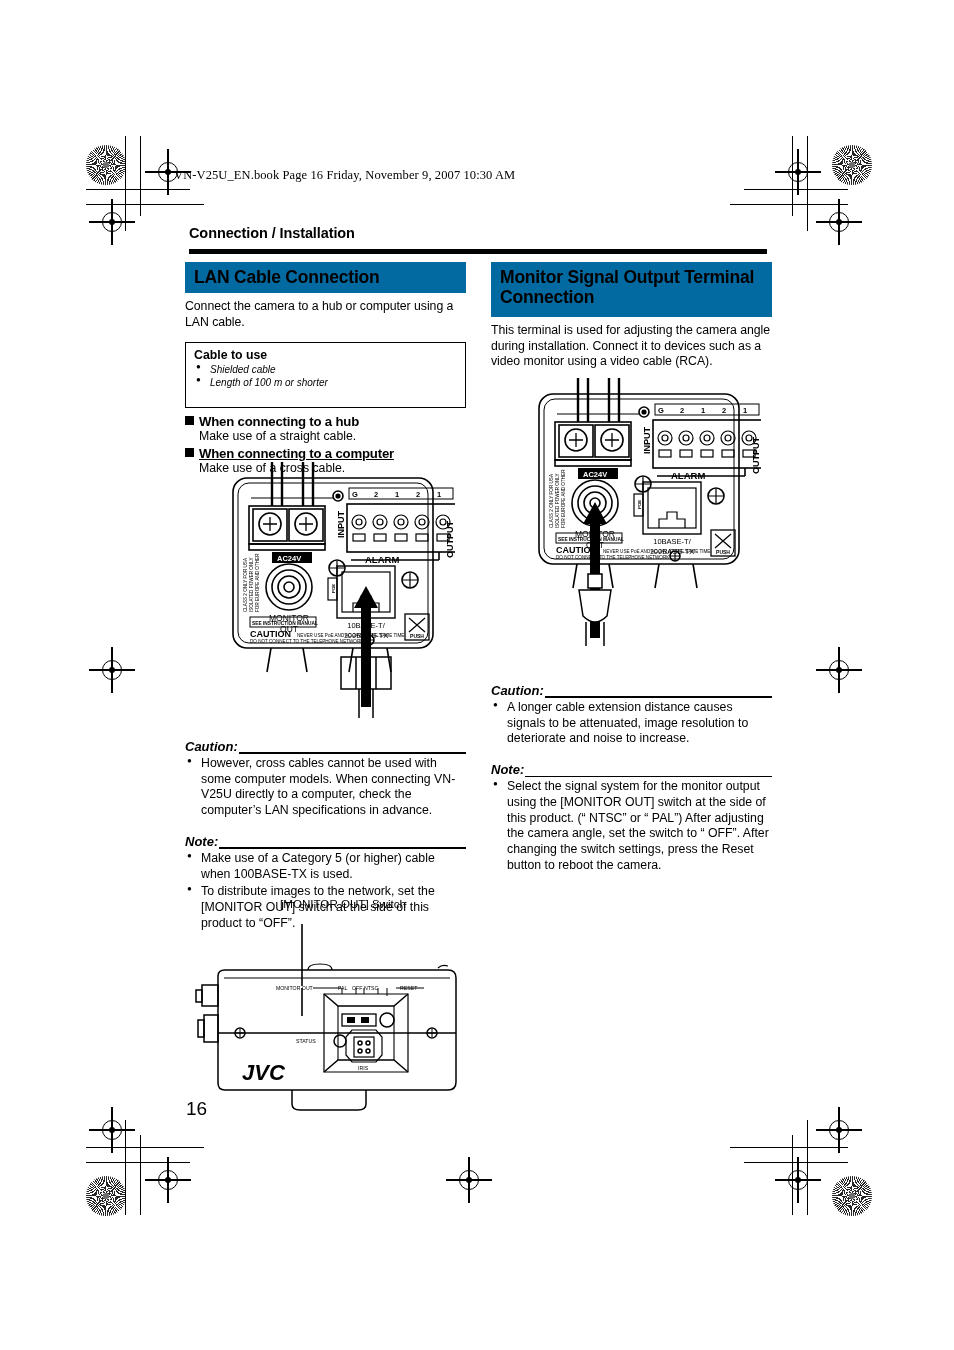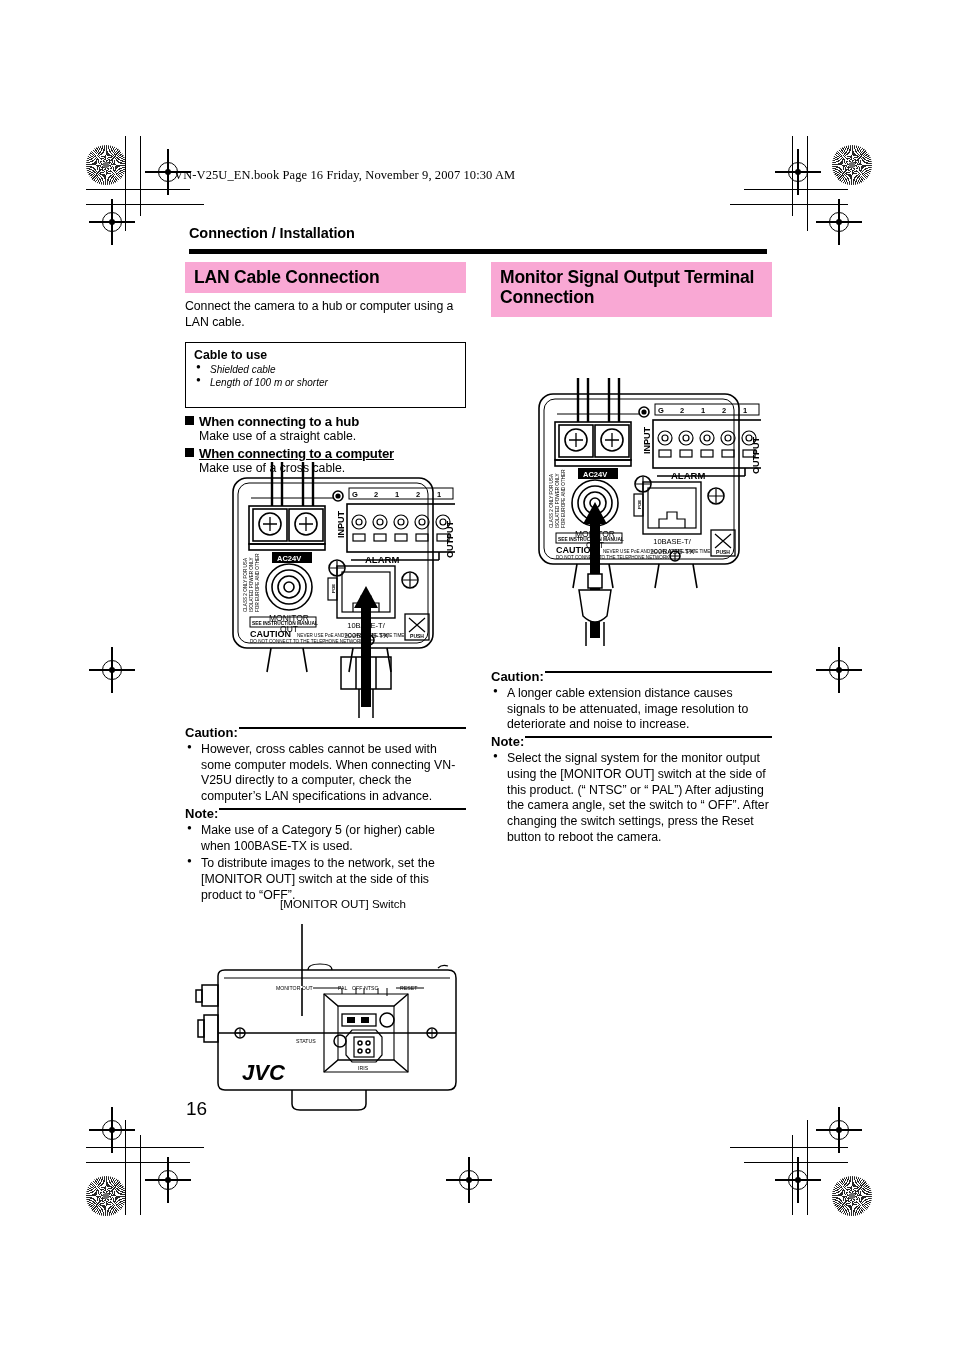--- a/index.html
+++ b/index.html
@@ -31,37 +31,37 @@
 
   .sectitle{position:absolute;left:189px;top:225px;font-size:14.5px;font-weight:bold;
      letter-spacing:-.1px;text-align:right;}
   .headrule{position:absolute;left:189px;top:249px;width:578px;height:5px;background:#000;}
 
   
   .col{position:absolute;top:262px;width:281px;}
   .col.left{left:185px;}
   .col.right{left:491px;}
 
-  .banner{background:#f9a8d4;padding:5px 9px 6px 9px;font-size:17.5px;font-weight:bold;
+  .banner{background:#0369a1;padding:5px 9px 6px 9px;font-size:17.5px;font-weight:bold;
      line-height:1.17;letter-spacing:-.2px;}
   .banner.two{min-height:44px;}
 
   p.body{font-size:12.3px;line-height:1.28;margin:6px 0 0 0;letter-spacing:-.05px;}
 
   .cablebox{border:1.3px solid #000;padding:5px 8px 18px 8px;margin-top:11px;}
   .cablebox .t{font-size:12.3px;font-weight:bold;margin-bottom:1px;}
   .bl{font-size:10px;line-height:1.3;padding-left:16px;position:relative;font-style:italic;}
   .bl:before{content:"\25CF";position:absolute;left:2px;top:-1px;font-size:8px;}
 
   .sqhead{font-size:13.2px;font-weight:bold;margin-top:6px;letter-spacing:-.2px;}
   .sqhead .sq{display:inline-block;width:9px;height:9px;background:#000;margin-right:5px;
      vertical-align:1px;}
   .sqsub{font-size:12.3px;margin-left:14px;line-height:1.25;}
 
-  .cnhead{font-size:13px;font-weight:bold;display:flex;align-items:flex-start;gap:0;margin-top:1px;}
+  .cnhead{font-size:13px;font-weight:bold;display:flex;align-items:flex-end;gap:0;margin-top:15px;font-style:italic;}
   .cnhead .lbl{white-space:nowrap;}
   .cnhead .rule{flex:1;height:1.6px;background:#000;margin-left:1px;margin-top:2px;}
   .cnitem{font-size:12.3px;line-height:1.28;padding-left:16px;position:relative;margin-top:2px;}
   .cnitem:before{content:"\25CF";position:absolute;left:2px;top:0px;font-size:8px;}
 
   
   .pageno{position:absolute;left:186px;top:1098px;font-size:19px;}
 
   
   .fig{position:absolute;}
@@ -313,20 +313,21 @@
     <div class="cnhead">
       <span class="lbl">Note:</span>
         <span class="rule"></span>
     </div>
     <div class="cnitem">Make use of a Category 5 (or higher) cable when 100BASE-TX is used.</div>
     <div class="cnitem">To distribute images to the network, set the [MONITOR OUT] switch at the side of this product to “OFF”.</div>
   </div>
 
   <div class="col right">
     <div class="banner two">Monitor Signal Output Terminal Connection</div>
+    <p class="body">This terminal is used for adjusting the camera angle during installation. Connect it to devices such as a video monitor using a video cable (RCA).</p>
   </div>
 
   <div class="fig" style="left:531px;top:378px;width:230px;height:280px;">
     <svg width="230" height="280" viewBox="0 0 230 280">
       <g fill="none" stroke="#000" stroke-width="1.6">
         <rect x="8" y="16" width="200" height="170" rx="14"></rect>
         <rect x="13" y="21" width="190" height="160" rx="11" stroke-width="1"></rect>
         <path d="M46 186 L42 210 M78 186 L82 210"></path>
         <path d="M128 186 L124 210 M162 186 L166 210"></path>
         <path d="M47 0 L47 44 M57 0 L57 44" stroke-width="2.4"></path>

